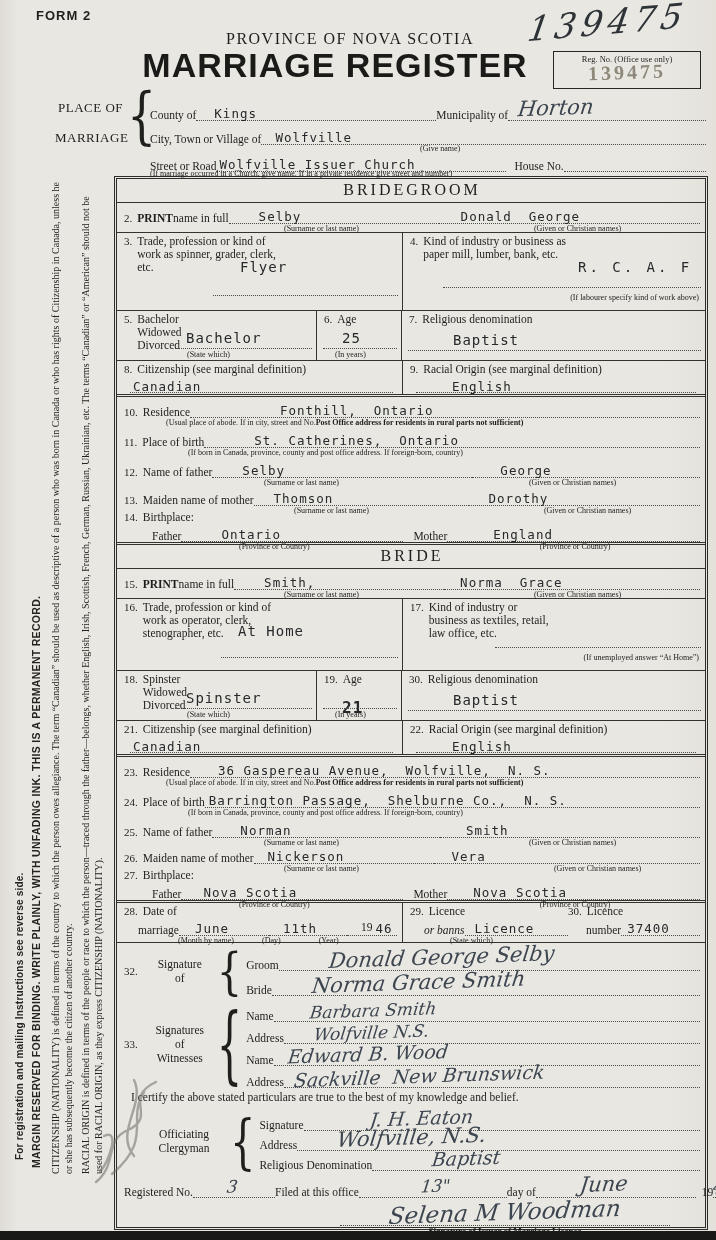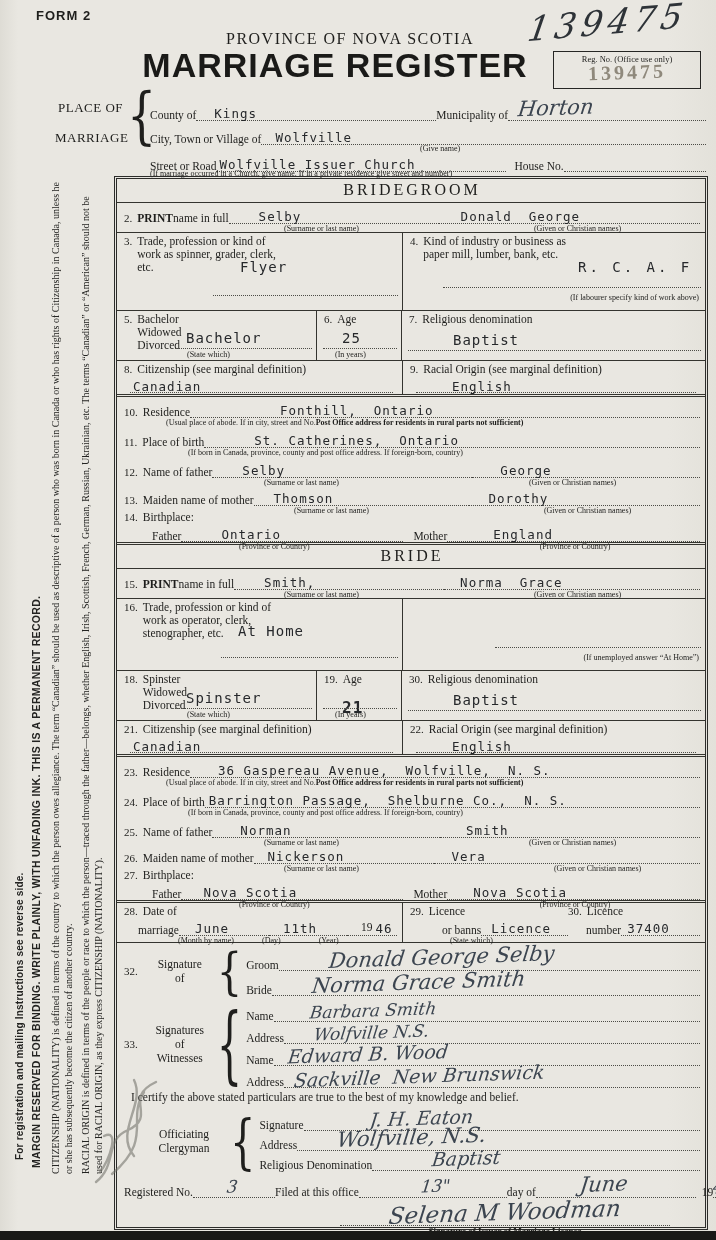--- a/index.html
+++ b/index.html
@@ -293,20 +293,24 @@
     <div class="fr" style="height:72px;">
       <div class="cell rb" style="width:286px;">
         <div class="fl" style="align-items:flex-start;">
           <span class="num">16.</span>
           <span class="lbl wrap" style="width:140px;">Trade, profession or kind of work as operator, clerk, stenographer, etc.</span>
         </div>
         <span class="typed line-abs" style="left:118px; top:22px; font-size:14px;">At Home</span>
         <div class="dot line-abs" style="left:104px; right:4px; bottom:12px;"></div>
       </div>
       <div class="cell grow">
+        <div class="fl" style="align-items:flex-start;">
+          <span class="num">17.</span>
+          <span class="lbl wrap" style="width:130px;">Kind of industry or business as textiles, retail, law office, etc.</span>
+        </div>
         <div class="dot line-abs" style="left:92px; right:4px; bottom:22px;"></div>
         <div class="note line-abs" style="right:6px; bottom:8px;">(If unemployed answer “At Home”)</div>
       </div>
     </div>
 
     <div class="fr" style="height:50px;">
       <div class="cell rb" style="width:200px;">
         <div class="fl" style="align-items:flex-start;">
           <span class="num">18.</span>
           <span class="lbl wrap"><span>Spinster</span><br><span>Widowed</span><br><span>Divorced</span></span>
@@ -450,21 +454,21 @@
         </div>
       </div>
       <div class="cell grow">
         <div style="display:flex;">
           <div style="width:158px; position:relative;">
             <div class="fl">
                 <span class="num">29.</span>
                 <span class="lbl">Licence</span>
               </div>
             <div class="fl">
-                <span class="lbl" style="margin-left:32px;">or banns</span>
+                <span class="lbl" style="margin-left:14px;font-style:italic;">or banns</span>
                 <span class="dot grow"><span class="typed" style="padding-left:10px;">Licence</span></span>
               </div>
             <div class="noterow">
                 <span class="note" style="margin-left:40px;">(State which)</span>
               </div>
           </div>
           <div style="flex:1; position:relative;">
             <div class="fl">
                 <span class="num">30.</span>
                 <span class="lbl">Licence</span>

